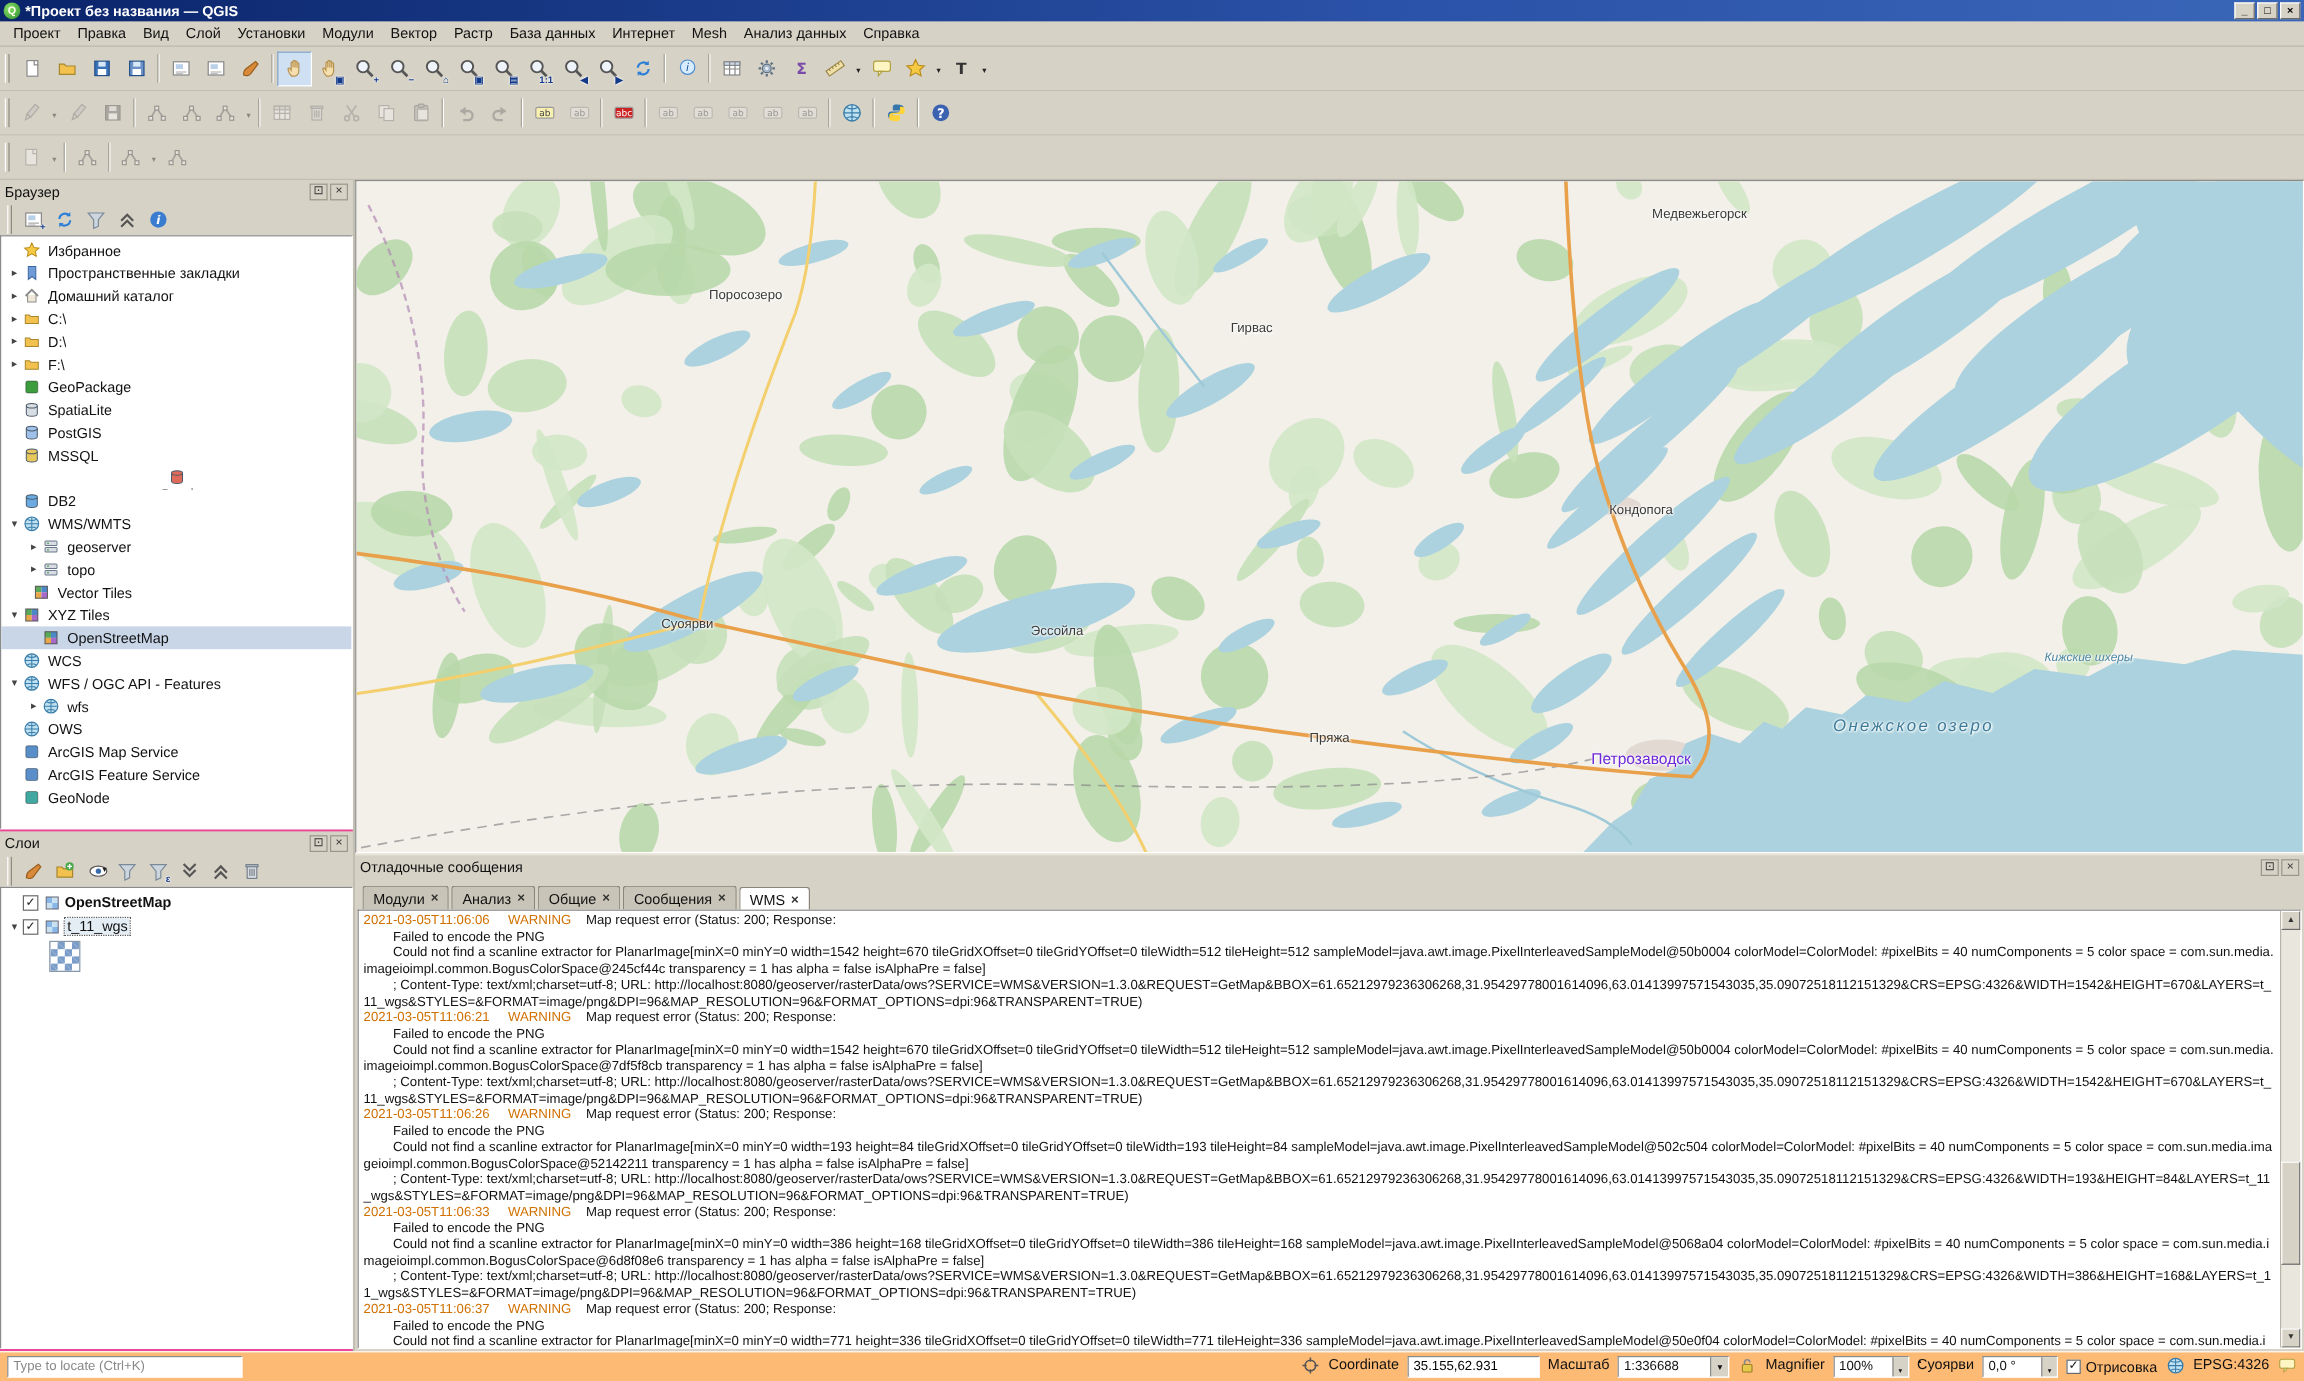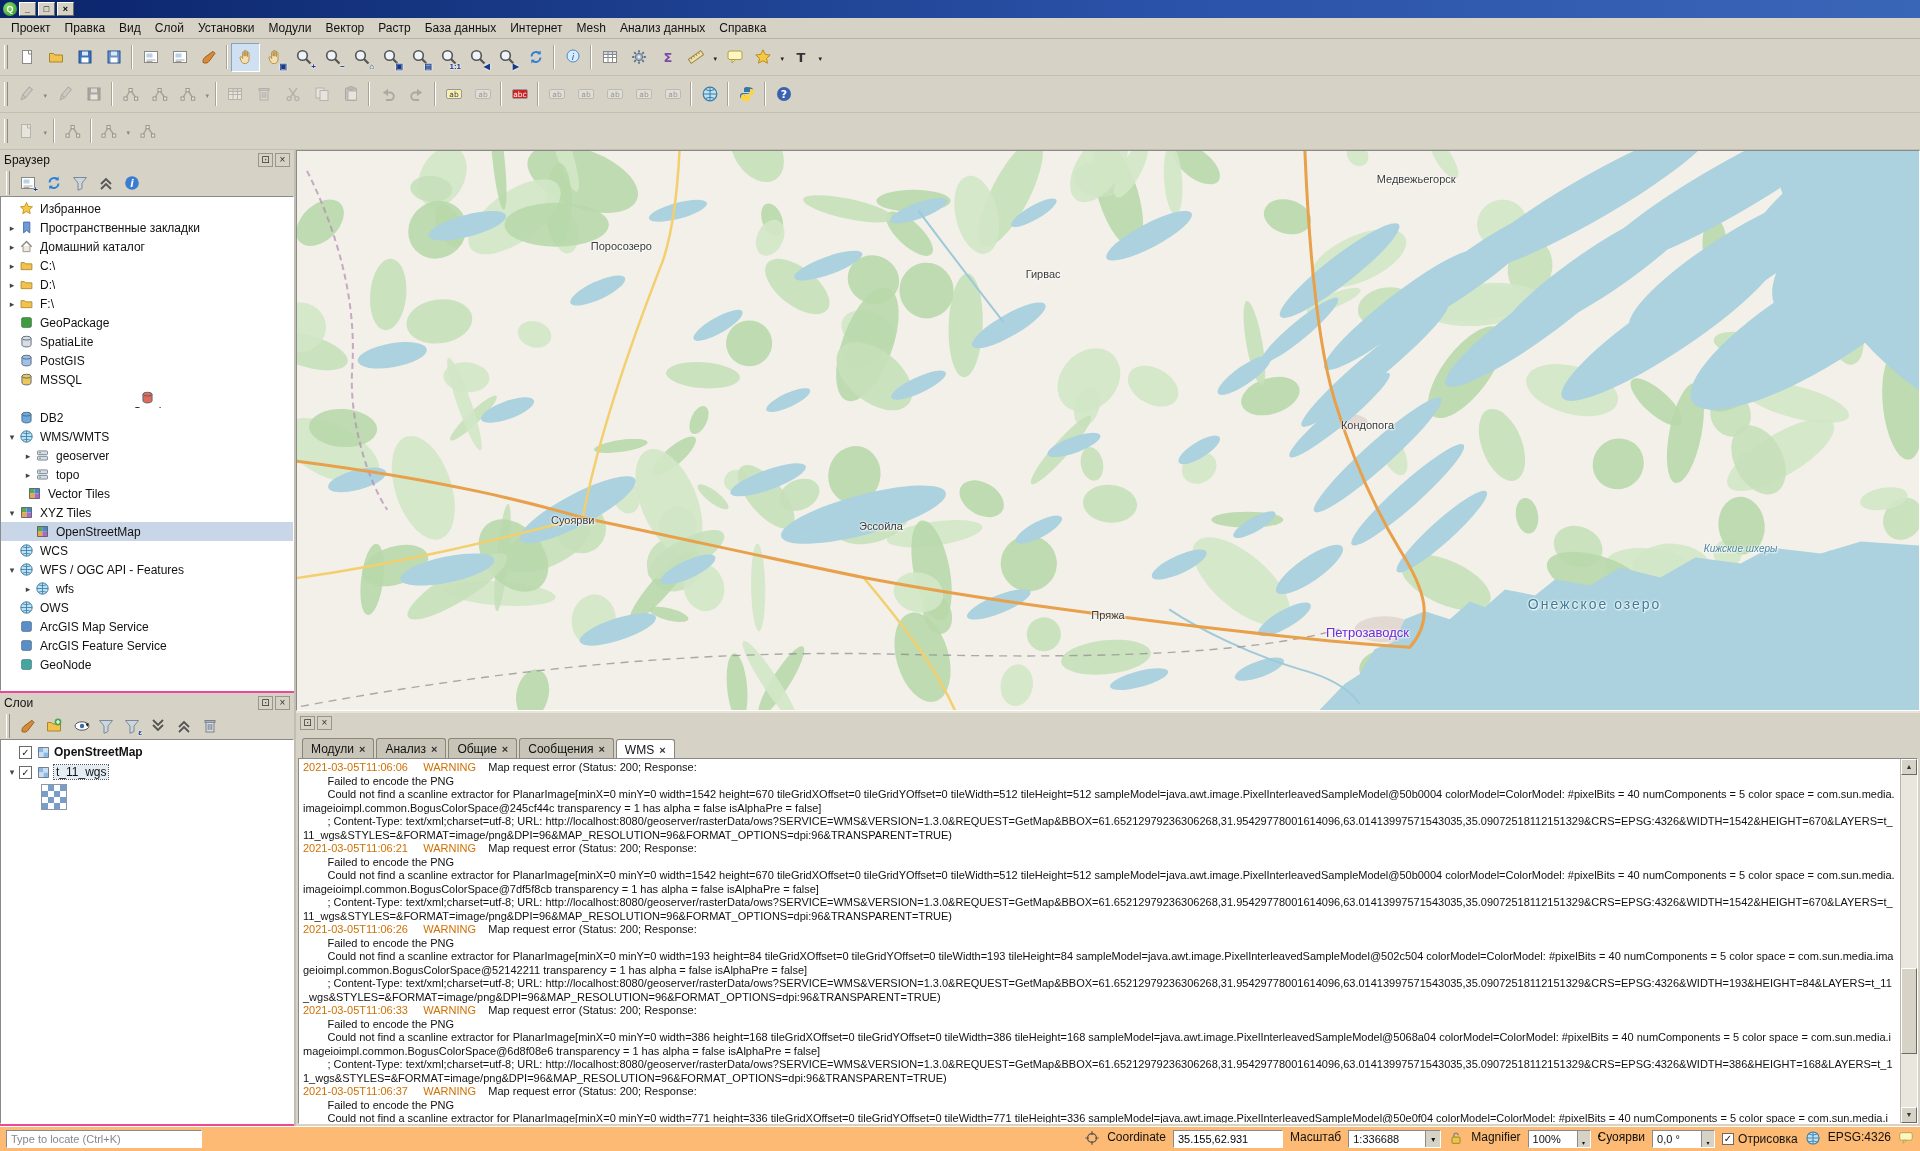--- a/index.html
+++ b/index.html
@@ -50,21 +50,21 @@
   .lrow .llabel.sel2{outline:1px dotted #555;background:#e4ecf4;padding:0 2px;}
   .legend-swatch{width:26px;height:26px;margin:2px 0 0 40px;border:1px solid #8899aa;
     background-image:linear-gradient(45deg,#7a9cc8 25%,transparent 25%,transparent 75%,#7a9cc8 75%),linear-gradient(45deg,#7a9cc8 25%,#fff 25%,#fff 75%,#7a9cc8 75%);
     background-size:12px 12px;background-position:0 0,6px 6px;}
   
   .map{height:561px;flex:0 0 auto;position:relative;border:1px solid;border-color:#8a8a8a #fff #fff #8a8a8a;background:#f2f0e9;overflow:hidden;}
   .map svg{position:absolute;inset:0;width:100%;height:100%;}
   #map-labels{position:absolute;inset:0;}
   .mlabel{position:absolute;transform:translate(-50%,-50%);color:#3a3a3a;font-size:11px;text-shadow:0 0 2px #fff,0 0 3px #fff,1px 1px 2px #fff;white-space:nowrap;}
   .mlabel.city{font-size:13px;color:#6d28d9;}
-  .mlabel.water{color:#3d7a99;font-size:14px;letter-spacing:2px;}
+  .mlabel.water{font-style:italic;color:#3d7a99;font-size:14px;letter-spacing:2px;}
   .mlabel.water-small{font-style:italic;color:#4d86a4;font-size:10px;}
   
   .logpanel{flex:1;display:flex;flex-direction:column;min-height:0;background:#d6d2c6;border-top:2px solid #e8e4d8;}
   .tabs{height:25px;display:flex;align-items:flex-end;padding:2px 6px 0;gap:2px;}
   .tab{display:inline-flex;align-items:center;gap:5px;padding:3px 8px 2px;background:#c8c4b8;border:1px solid #8a867a;border-bottom:none;border-radius:3px 3px 0 0;font-size:12px;}
   .tab.active{background:#fff;position:relative;top:1px;}
   .tabx{font-weight:bold;color:#333;font-size:11px;line-height:10px;}
   .logwrap{flex:1;position:relative;margin:0 2px 2px;border:1px solid;border-color:#8a8a8a #fff #fff #8a8a8a;background:#fff;overflow:hidden;}
   .log{position:absolute;inset:0 18px 0 0;padding:2px 4px;font-size:11px;line-height:13.5px;white-space:pre-wrap;word-break:break-all;overflow:hidden;}
   .ts,.lvl{color:#d07000;}
@@ -91,20 +91,21 @@
   .sbicon{width:16px;height:16px;display:inline-flex;}
   .sbicon svg{width:16px;height:16px;}
   .icn{display:inline-flex;}
 </style>
 </head>
 <body>
 
 <div class="win">
   <div class="titlebar">
     <span class="qlogo">Q</span>
+    <span class="ttl">*Проект без названия — QGIS</span>
     <span class="winbtn">_</span>
     <span class="winbtn">□</span>
     <span class="winbtn">×</span>
   </div>
   <div class="menubar" id="menubar">
       <span class="menu-item">Проект</span>
       <span class="menu-item">Правка</span>
       <span class="menu-item">Вид</span>
       <span class="menu-item">Слой</span>
       <span class="menu-item">Установки</span>
@@ -1263,20 +1264,21 @@
             <span class="mlabel town" style="left: 17%; top: 66%;">Суоярви</span>
             <span class="mlabel town" style="left: 36%; top: 67%;">Эссойла</span>
             <span class="mlabel town" style="left: 50%; top: 83%;">Пряжа</span>
             <span class="mlabel city" style="left: 66%; top: 86%;">Петрозаводск</span>
             <span class="mlabel water" style="left: 80%; top: 81%;">Онежское озеро</span>
             <span class="mlabel water-small" style="left: 89%; top: 71%;">Кижские шхеры</span>
           </div>
       </div>
       <section class="logpanel">
         <div class="phead">
+          <span class="ptitle">Отладочные сообщения</span>
           <span class="pbtns">
             <span class="pbtn">⊡</span>
             <span class="pbtn">×</span>
           </span>
         </div>
         <div class="tabs" id="log-tabs">
             <span class="tab">
               <span>Модули</span>
               <span class="tabx">×</span>
             </span>

